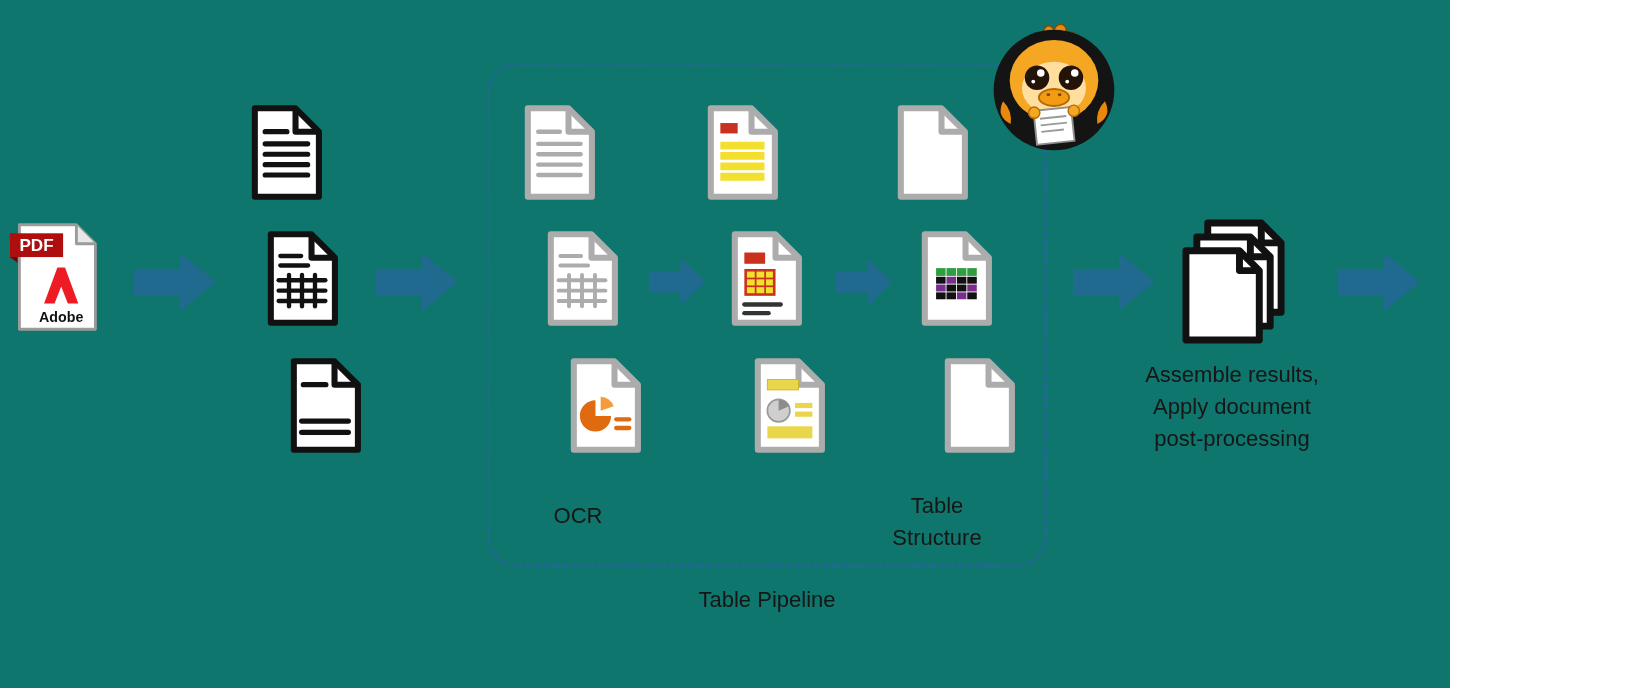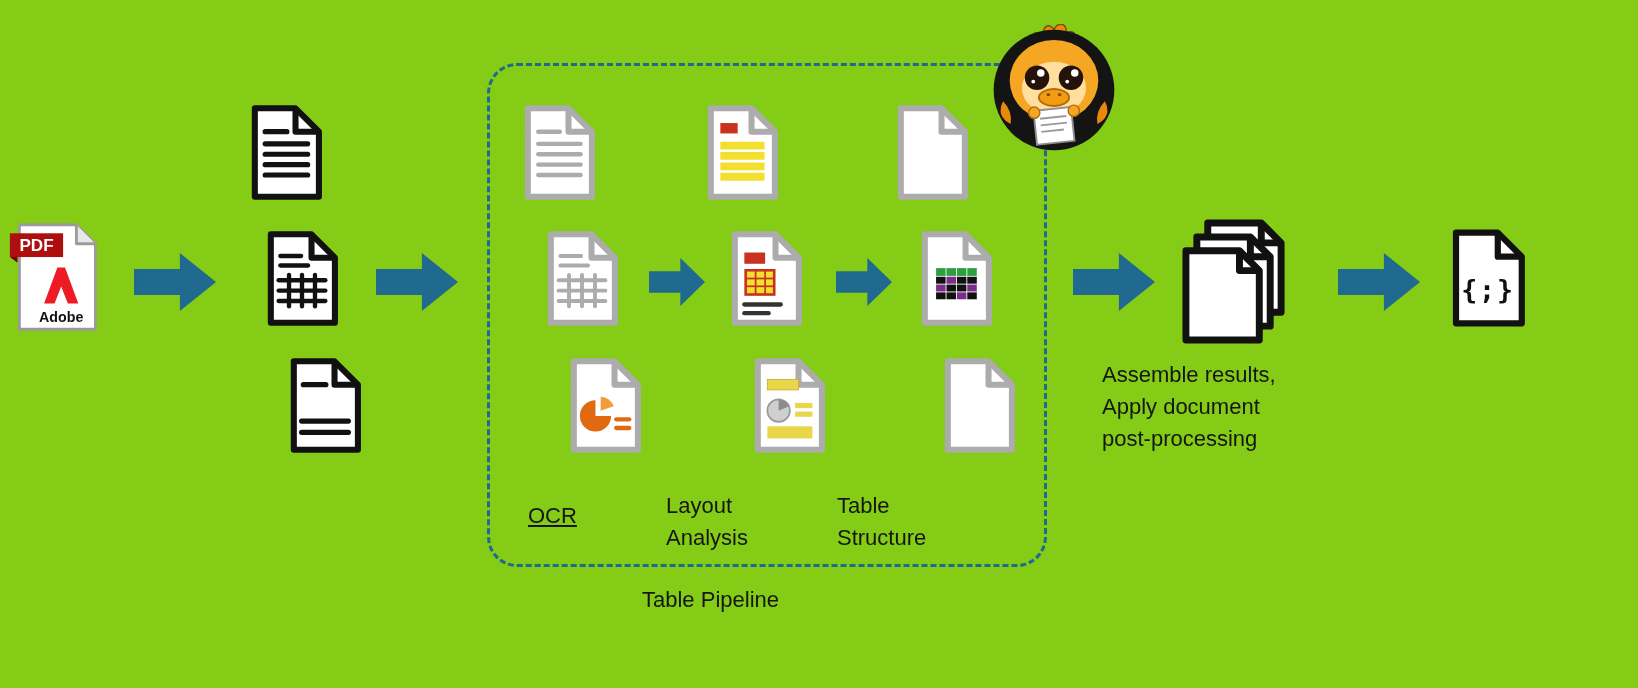--- a/index.html
+++ b/index.html
@@ -1,30 +1,31 @@
 <!DOCTYPE html>
 <html style="--arrow: #20698F; --pipeline-border: #20698F; --ink: #161616; --doc-black: #111111; --doc-gray: #ACACAC;"><head>
 <meta charset="utf-8">
 <style>
   * { margin: 0; padding: 0; box-sizing: border-box; }
   html, body { background: #fff; }
   .stage {
     position: relative;
-    width: 1638px;
+    width: 1450px;
     height: 688px;
-    background: #84cc16;
+    background: #0f766e;
     font-family: "Liberation Sans", sans-serif;
     overflow: hidden;
   }
   .abs { position: absolute; }
   .abs svg { display: block; width: 100%; height: 100%; }
   .label {
     color: var(--ink, #161616);
     font-size: 22px;
     line-height: 1.45;
+    text-align: center;
     white-space: pre-line;
   }
   .arrow { color: var(--arrow, #20698F); }
   .ink-black { color: var(--doc-black, #111111); }
   .ink-gray  { color: var(--doc-gray, #ACACAC); }
   .pipeline-box {
     border: 3px dashed var(--pipeline-border, #20698F);
     border-radius: 30px;
     background: transparent;
   }
@@ -141,21 +142,21 @@
       <path d="M56 5 V32 H83" fill="none" stroke="currentColor" stroke-width="7" stroke-linejoin="round"></path>
       <path d="M34 68 L34 50 A18 18 0 1 0 52 68 Z" fill="#E06A10"></path>
       <path d="M40 62 L40 46 A16 16 0 0 1 55 57 Z" fill="#F59B3C"></path>
       <g stroke="#E06A10" stroke-width="5" stroke-linecap="round">
         <line x1="58" y1="72" x2="73" y2="72"></line>
         <line x1="58" y1="82" x2="73" y2="82"></line>
       </g>
     </svg>
   </div>
 
-  <div class="abs label" style="left:528px; top:500px; width:140px;text-decoration:underline;">OCR</div>
+  <div class="abs label" style="left:508px; top:500px; width:140px;">OCR</div>
 
   <div class="abs arrow" style="left:649px; top:258px; width:56px; height:48px;">
     <svg viewBox="0 0 84 58" preserveAspectRatio="none">
       <path d="M0 16 H47 V0 L84 29 L47 58 V42 H0 Z" fill="currentColor"></path>
     </svg>
   </div>
 
   <div class="abs ink-gray" style="left:703px; top:104px; width:78px; height:97px;">
     <svg viewBox="0 0 90 112">
       <path d="M9 5 H56 L83 32 V107 H9 Z" fill="#fff" stroke="currentColor" stroke-width="7" stroke-linejoin="round"></path>
@@ -202,22 +203,20 @@
       <circle cx="33" cy="62" r="13" fill="#cfcfcf" stroke="#9a9a9a" stroke-width="2"></circle>
       <path d="M33 62 L33 49 A13 13 0 0 1 45 57 Z" fill="#8c8c8c"></path>
       <g stroke="#EAD64B" stroke-width="6">
         <line x1="52" y1="56" x2="72" y2="56"></line>
         <line x1="52" y1="66" x2="72" y2="66"></line>
       </g>
       <rect x="20" y="80" width="52" height="14" fill="#EAD64B"></rect>
     </svg>
   </div>
 
-  <div class="abs label" style="left:666px; top:490px; width:200px;">Layout
-Analysis</div>
 
   <div class="abs arrow" style="left:836px; top:258px; width:56px; height:48px;">
     <svg viewBox="0 0 84 58" preserveAspectRatio="none">
       <path d="M0 16 H47 V0 L84 29 L47 58 V42 H0 Z" fill="currentColor"></path>
     </svg>
   </div>
 
   <div class="abs ink-gray" style="left:893px; top:104px; width:78px; height:97px;">
     <svg viewBox="0 0 90 112">
       <path d="M9 5 H56 L83 32 V107 H9 Z" fill="#fff" stroke="currentColor" stroke-width="7" stroke-linejoin="round"></path>

